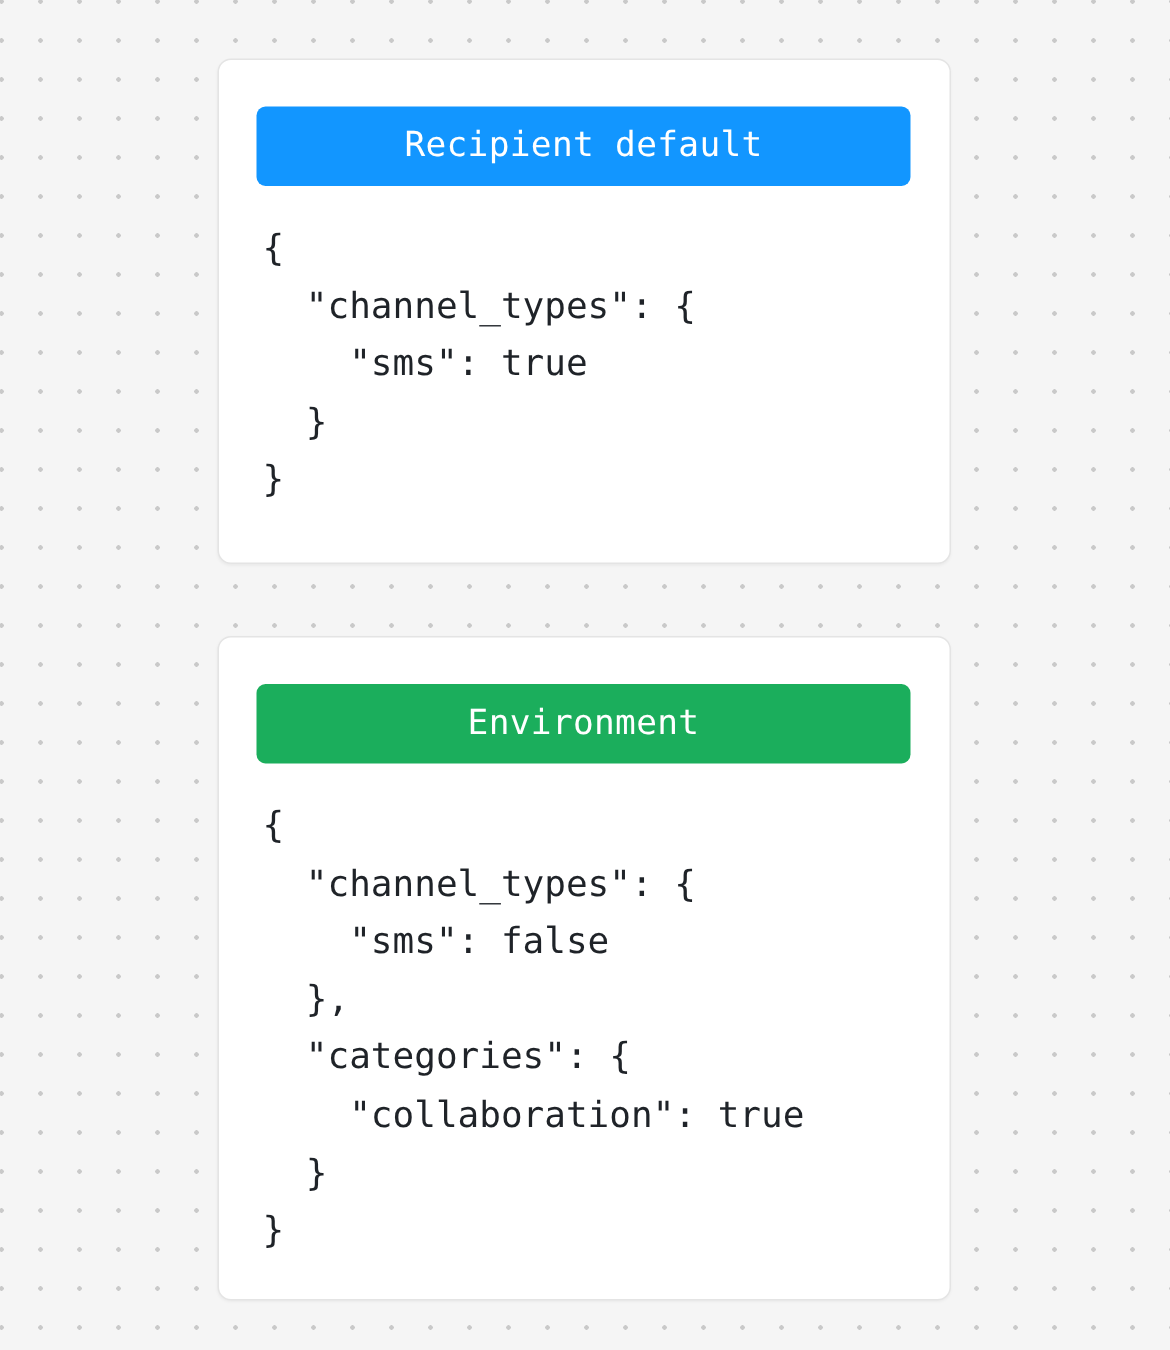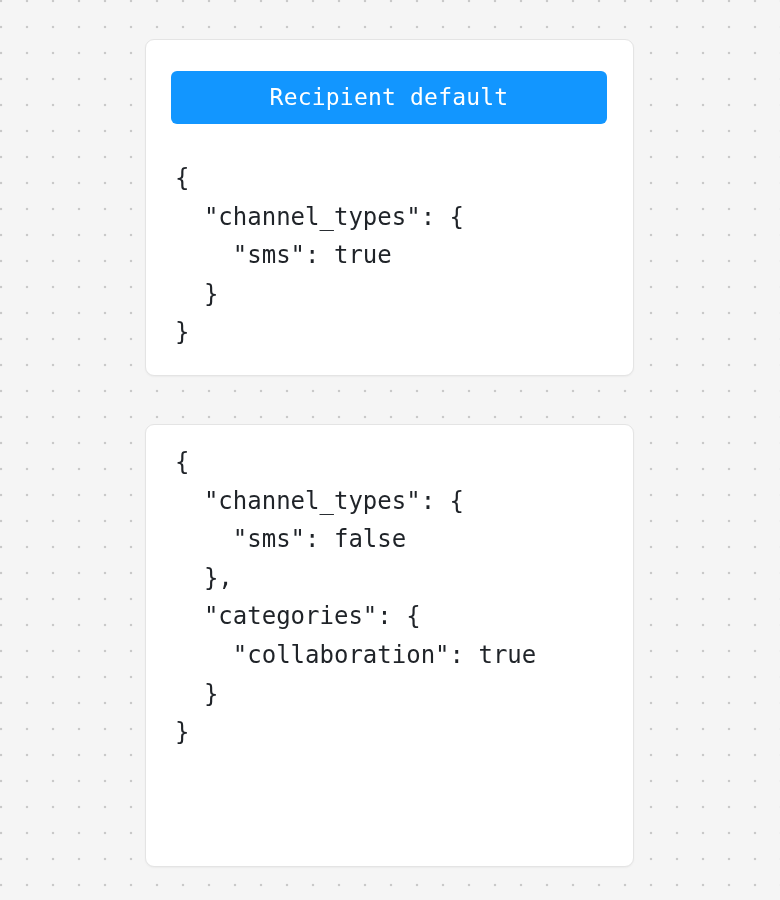--- a/index.html
+++ b/index.html
@@ -32,21 +32,21 @@
     border: 1px solid #e4e4e4;
     border-radius: 9px;
     box-shadow: 0 1px 2px rgba(0,0,0,0.045);
     padding: 0;
   }
 
   .card-recipient-default { top: 39px; height: 337px; }
   .card-environment      { top: 424px; height: 443px; }
 
   .card-header {
-    margin: 31px 26px 17px 25px;
+    margin: 31px 26px 4px 25px;
     height: 53px;
     border-radius: 6px;
     display: flex;
     align-items: center;
     justify-content: center;
   }
 
   .card-header-label {
     color: #ffffff;
     font-family: "DejaVu Sans Mono", "Liberation Mono", monospace;
@@ -84,20 +84,23 @@
     <div class="card-body">
       <pre class="json-block">{
   "channel_types": {
     "sms": true
   }
 }</pre>
     </div>
   </div>
 
   <div class="card card-environment">
+    <div class="card-header" style="background-color:#1bae5c">
+      <span class="card-header-label">Environment</span>
+    </div>
     <div class="card-body">
       <pre class="json-block">{
   "channel_types": {
     "sms": false
   },
   "categories": {
     "collaboration": true
   }
 }</pre>
     </div>

